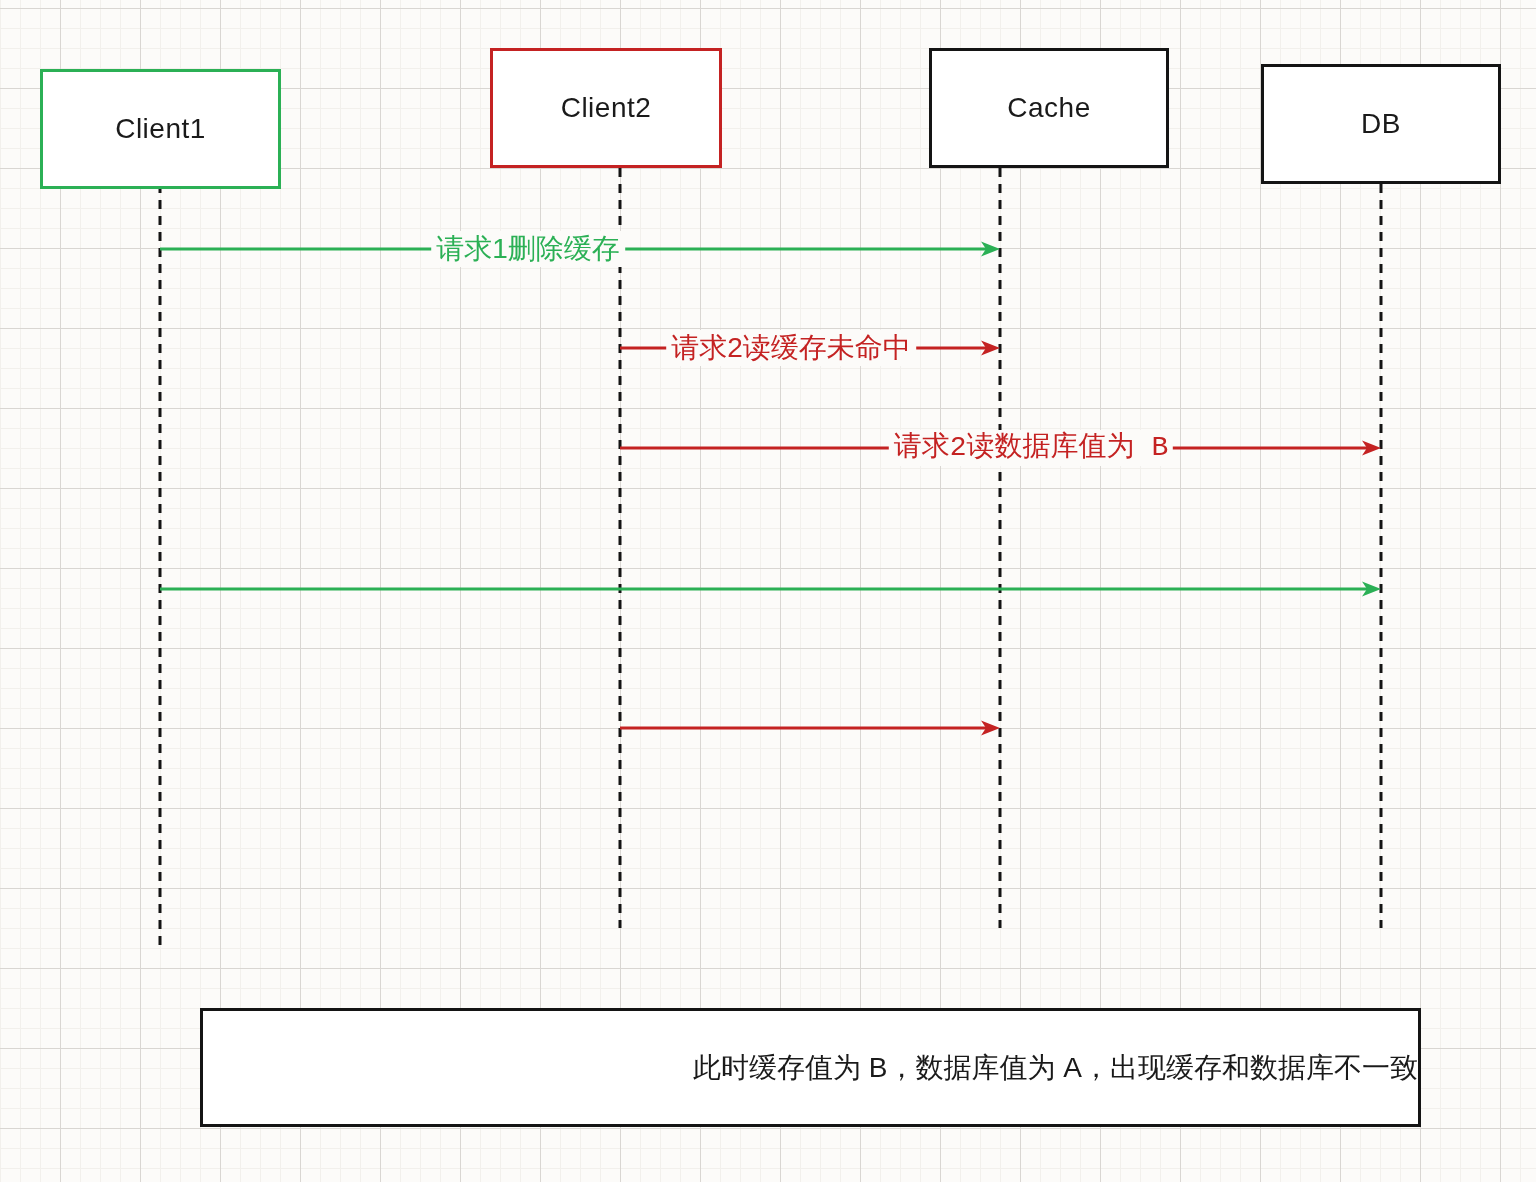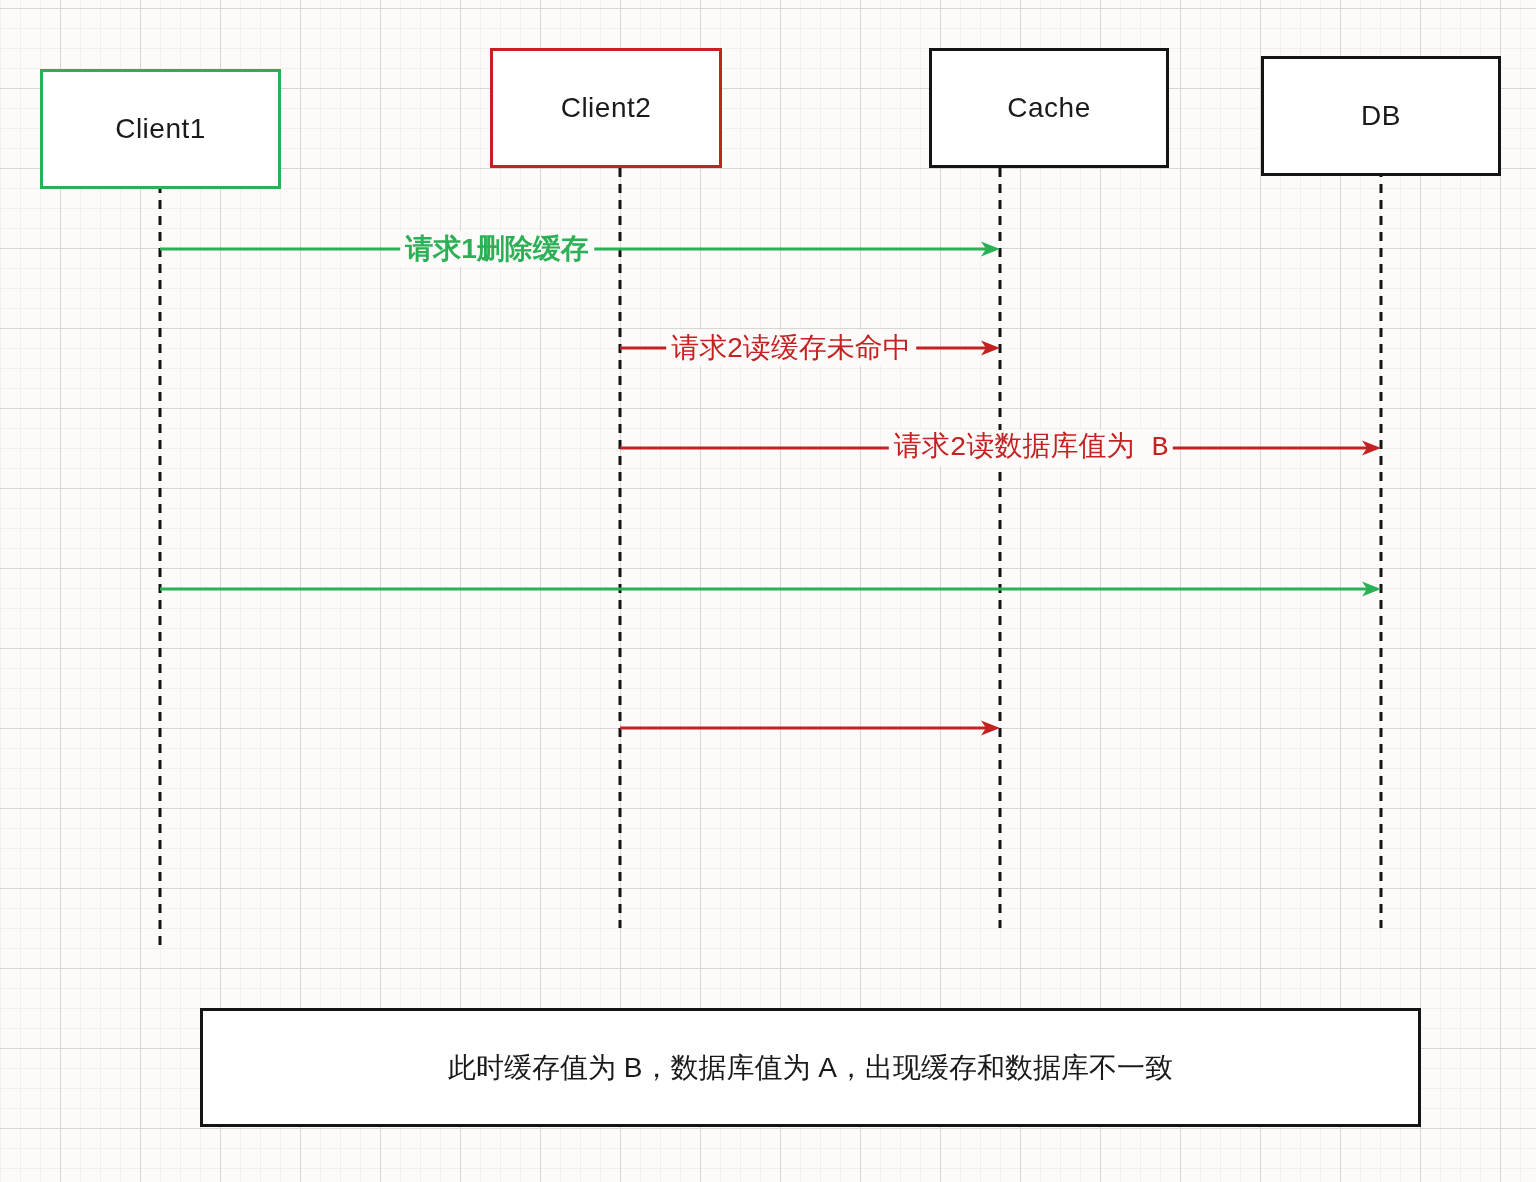--- a/index.html
+++ b/index.html
@@ -80,31 +80,31 @@
       </g>
       <g>
         <line x1="160" y1="589" x2="1369" y2="589" stroke="#2bb055" stroke-width="3"></line>
         <path d="M 1381 589 L 1362 581.5 L 1367 589 L 1362 596.5 Z" fill="#2bb055"></path>
       </g>
       <g>
         <line x1="620" y1="728" x2="988" y2="728" stroke="#c42222" stroke-width="3"></line>
         <path d="M 1000 728 L 981 720.5 L 986 728 L 981 735.5 Z" fill="#c42222"></path>
       </g>
     </svg>
-  <div class="note" id="note-box" style="left: 200px; top: 1008px; width: 1221px; height: 119px;">
+  <div class="note" id="note-box" style="left: 200px; top: 1008px; width: 1221px; height: 119px; justify-content: flex-end;">
     <span>此时缓存值为 B，数据库值为 A，出现缓存和数据库不一致</span>
   </div>
 <div class="actor" style="left: 40px; top: 48px; width: 241px; height: 120px; border-color: rgb(43, 176, 85); margin-top: 21px;">
       <span>Client1</span>
     </div>
     <div class="actor" style="left: 490px; top: 48px; width: 232px; height: 120px; border-color: rgb(196, 34, 34);">
       <span>Client2</span>
     </div>
     <div class="actor" style="left: 881px; top: 48px; width: 240px; height: 120px; border-color: rgb(20, 20, 20); margin-left: 48px;">
       <span>Cache</span>
     </div>
-    <div class="actor" style="left: 1261px; top: 56px; width: 240px; height: 120px; border-color: rgb(20, 20, 20);">
+    <div class="actor" style="left: 1261px; top: 64px; width: 240px; height: 120px; border-color: rgb(20, 20, 20);">
       <span>DB</span>
     </div>
-    <div class="msg-label" style="left: 497px; top: 249px; color: rgb(43, 176, 85); background: rgb(252, 251, 249); font-weight: bold;">请求1删除缓存</div>
+    <div class="msg-label" style="left: 528px; top: 249px; color: rgb(43, 176, 85); background: rgb(252, 251, 249);">请求1删除缓存</div>
     <div class="msg-label" style="left: 791px; top: 348px; color: rgb(196, 34, 34); background: rgb(252, 251, 249);">请求2读缓存未命中</div>
     <div class="msg-label" style="left: 1031px; top: 448px; color: rgb(196, 34, 34); background: rgb(252, 251, 249); font-family: Liberation Mono, monospace;">请求2读数据库值为 B</div>
   </div>
 
 </body></html>

